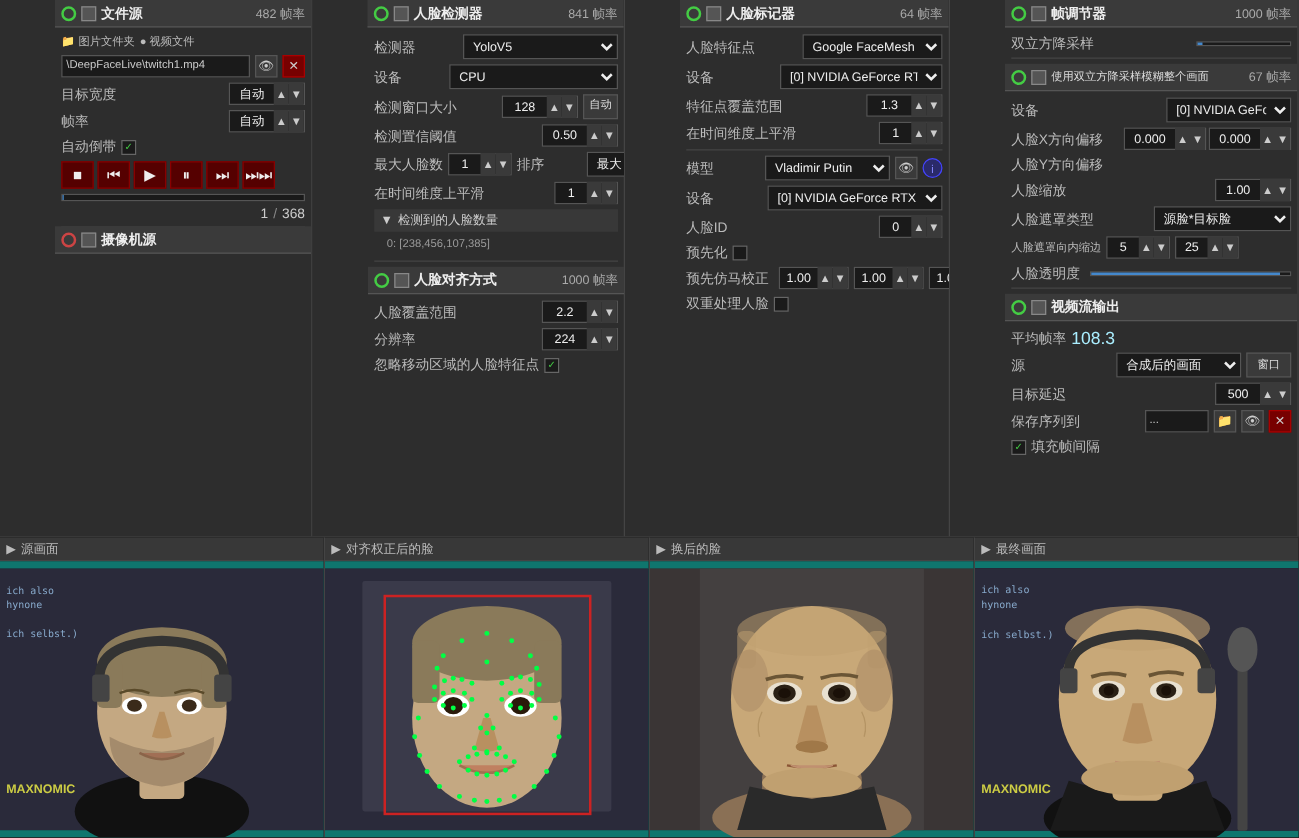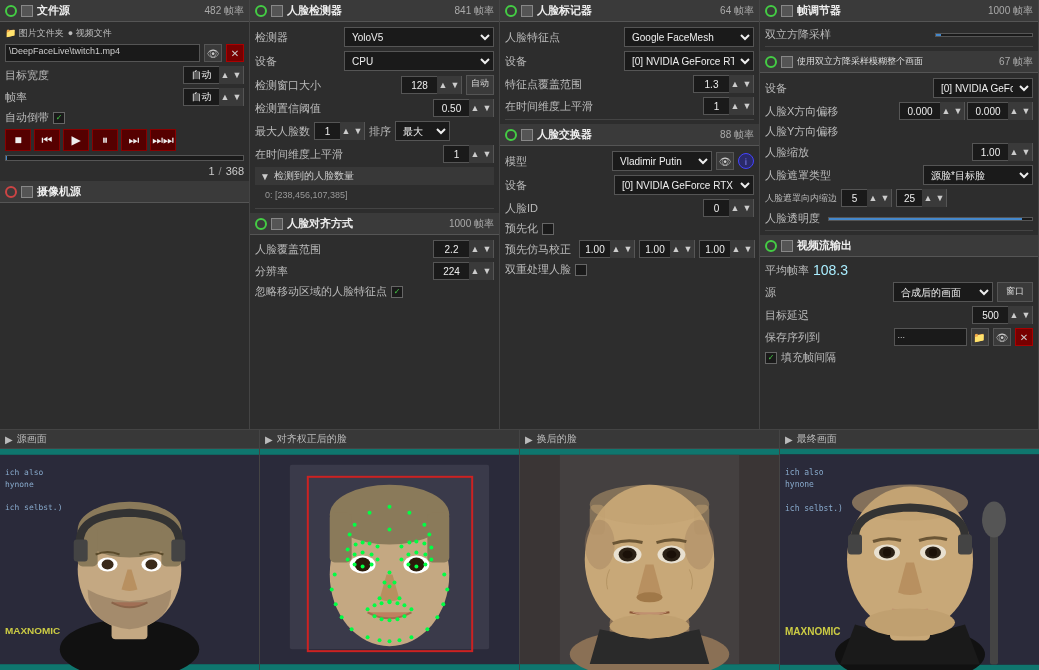--- a/index.html
+++ b/index.html
@@ -28,20 +28,21 @@
       flex-direction: row;
       height: 240px;
     }
     
     .panel {
       background: #2d2d2d;
       border-right: 1px solid #444;
       display: flex;
       flex-direction: column;
       overflow: hidden;
+      padding-left: 44px;
     }
     .panel-header {
       background: #3a3a3a;
       border-bottom: 1px solid #555;
       padding: 3px 5px;
       display: flex;
       align-items: center;
       gap: 4px;
       min-height: 22px;
     }
@@ -88,20 +89,21 @@
       white-space: nowrap;
     }
     .spacer { flex: 1; }
     .dropdown {
       background: #1a1a1a;
       border: 1px solid #555;
       color: #eee;
       padding: 1px 3px;
       height: 20px;
       font-size: 10px;
+      margin-left: 30px;
     }
     .dropdown-wide { width: 150px; }
     
     .spinbox {
       display: flex;
       align-items: center;
       background: #1a1a1a;
       border: 1px solid #555;
       height: 18px;
     }
@@ -525,26 +527,20 @@
           <span class="row-label">在时间维度上平滑</span>
           <span class="spacer"></span>
           <div class="spinbox">
             <input type="text" value="1" style="width: 25px;">
             <button class="spinbox-btn">▲</button>
             <button class="spinbox-btn">▼</button>
           </div>
         </div>
         <div class="sep"></div>
 
-        <div class="panel-header" style="margin:0 -5px 5px -5px;padding:3px 5px;">
-          <span class="power-icon on"></span>
-          <span class="check-icon"></span>
-          <span class="panel-header-title">人脸交换器</span>
-          <span class="fps-badge">88 帧率</span>
-        </div>
 
         <div class="row">
           <span class="row-label">模型</span>
           <span class="spacer"></span>
           <select class="dropdown" style="width:100px;">
             <option>Vladimir Putin</option>
           </select>
           <span class="eye-btn">👁</span>
           <span class="info-btn">ℹ</span>
         </div>

